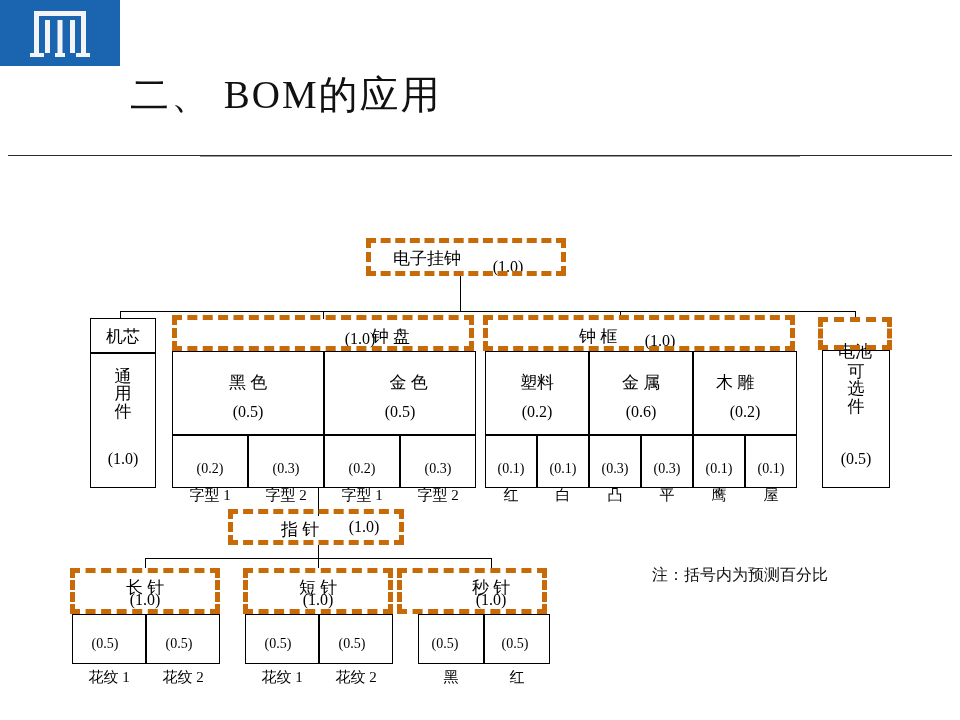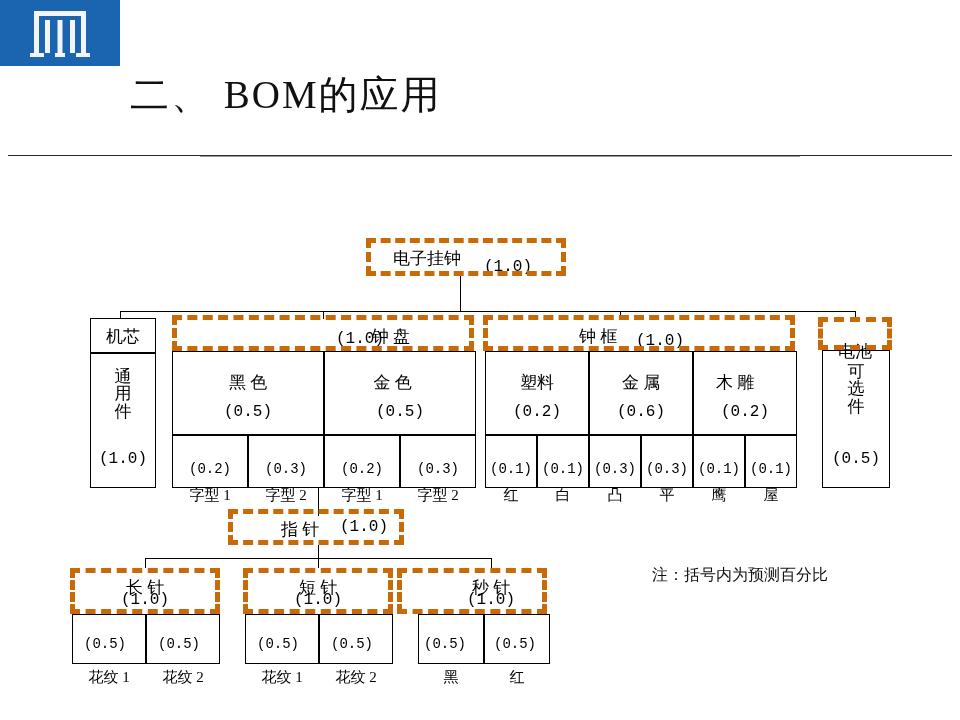--- a/index.html
+++ b/index.html
@@ -46,21 +46,21 @@
   }
   .noborder{border:none;}
   .lbl{
     position:absolute;box-sizing:border-box;
     font-size:17px;color:#000;text-align:center;white-space:nowrap;
     font-family:"Liberation Serif","DejaVu Serif",serif;
   }
   .lbl.sm{font-size:15px;margin-top:48px;}
   .val{
     position:absolute;font-size:16px;color:#000;text-align:center;
-    white-space:nowrap;font-family:Liberation Mono, monospace;
+    white-space:nowrap;font-family:Liberation Serif, serif;
   }
   .val.sm{font-size:14px;}
 
   
   .vstack{
     position:absolute;text-align:center;font-size:17px;line-height:1.02;
     color:#000;font-family:"Liberation Serif","DejaVu Serif",serif;
   }
   .vstack span{display:block;}
 
@@ -130,21 +130,21 @@
   <div class="box noborder" style="left:170px;top:318px;width:310px;height:35px;"></div>
   <div class="lbl" style="left:170px;top:325px;width:240px;text-align:right;">钟  盘</div>
   <div class="val" style="left:330px;top:330px;width:60px;">(1.0)</div>
   <div class="hl" style="left:172px;top:315px;width:302px;height:36px;"></div>
 
   <div class="box" style="left:172px;top:351px;width:152px;height:84px;"></div>
   <div class="lbl" style="left:172px;top:371px;width:152px;">黑  色</div>
   <div class="val" style="left:172px;top:403px;width:152px;">(0.5)</div>
 
   <div class="box" style="left:324px;top:351px;width:152px;height:84px;"></div>
-  <div class="lbl" style="left:312px;top:371px;width:161px;">金  色</div>
+  <div class="lbl" style="left:328px;top:371px;width:161px;">金  色</div>
   <div class="val" style="left:324px;top:403px;width:152px;">(0.5)</div>
 
   <div class="box" style="left:172px;top:435px;width:76px;height:53px;"></div>
   <div class="lbl sm" style="left:172px;top:438px;width:76px;">字型 1</div>
   <div class="val sm" style="left:172px;top:461px;width:76px;">(0.2)</div>
 
   <div class="box" style="left:248px;top:435px;width:76px;height:53px;"></div>
   <div class="lbl sm" style="left:248px;top:438px;width:76px;">字型 2</div>
   <div class="val sm" style="left:248px;top:461px;width:76px;">(0.3)</div>
 

